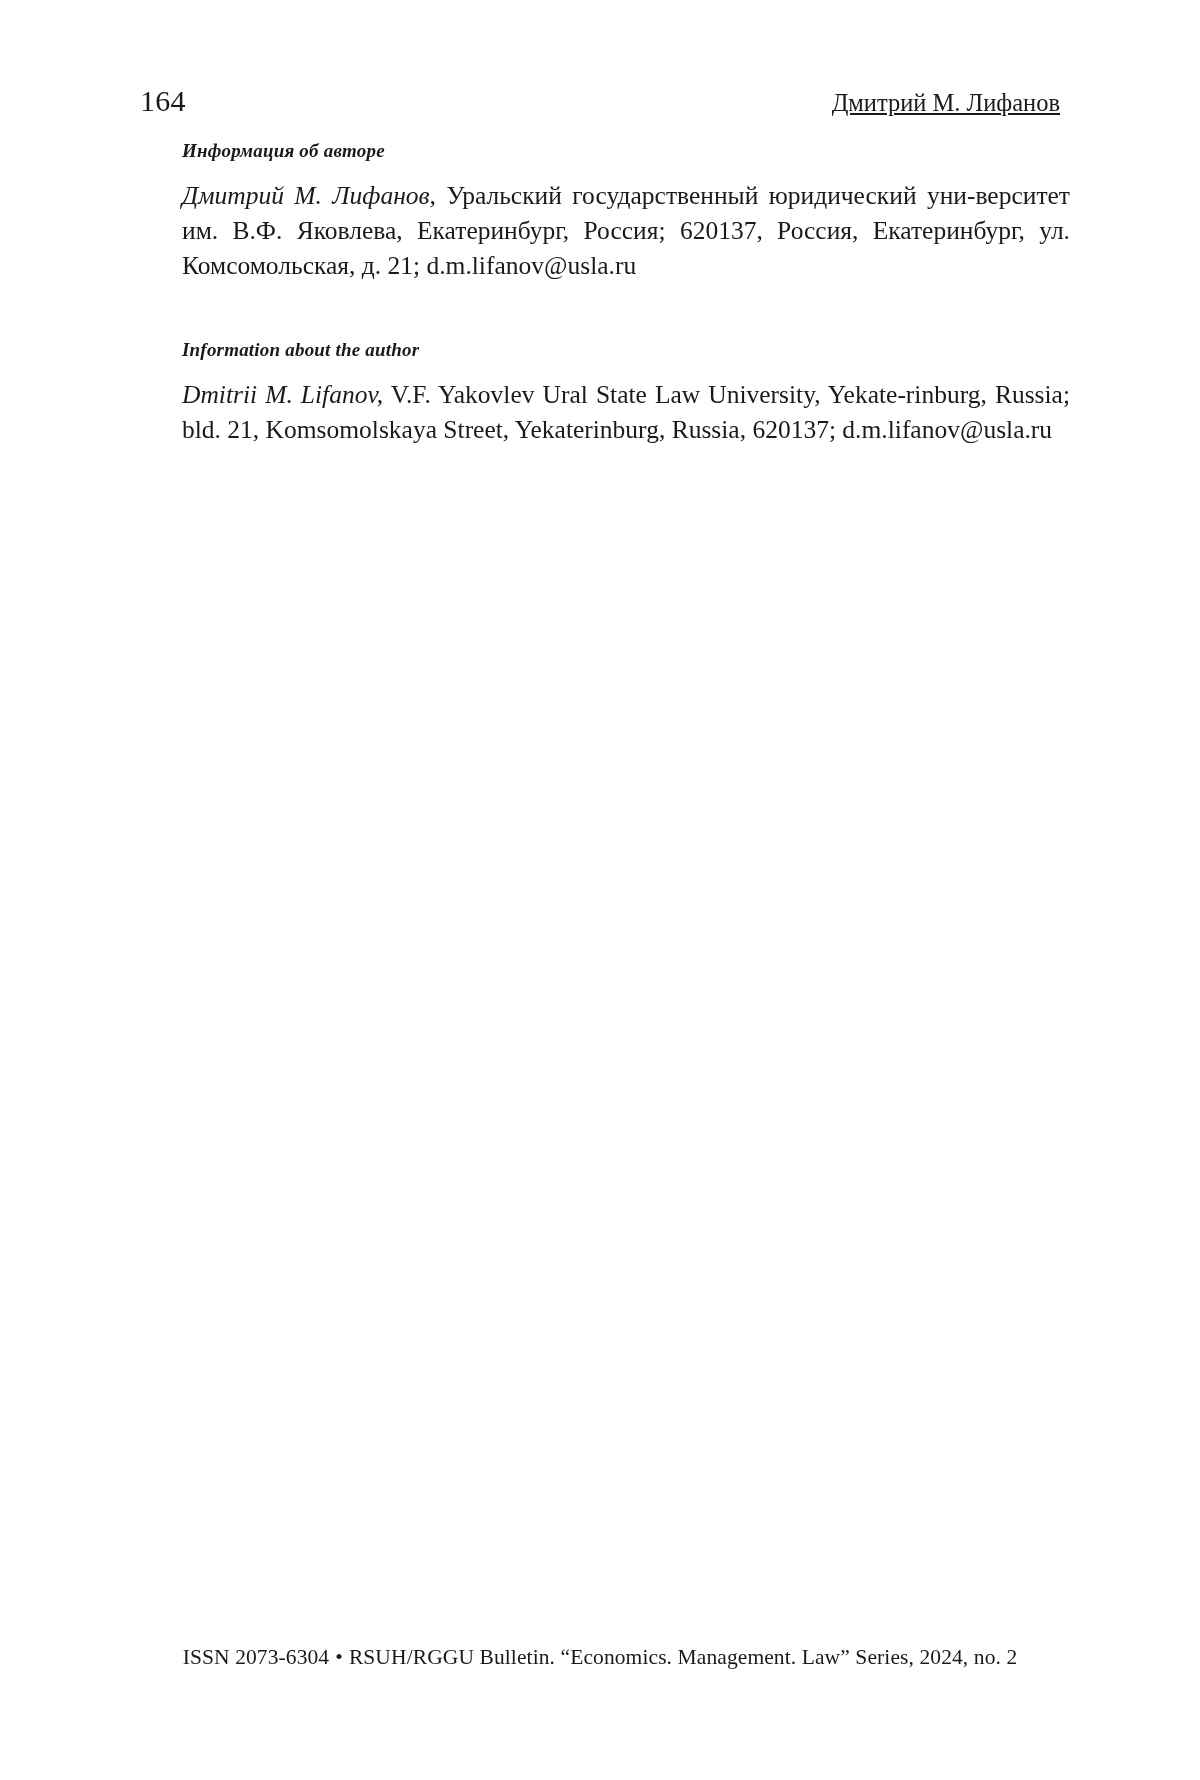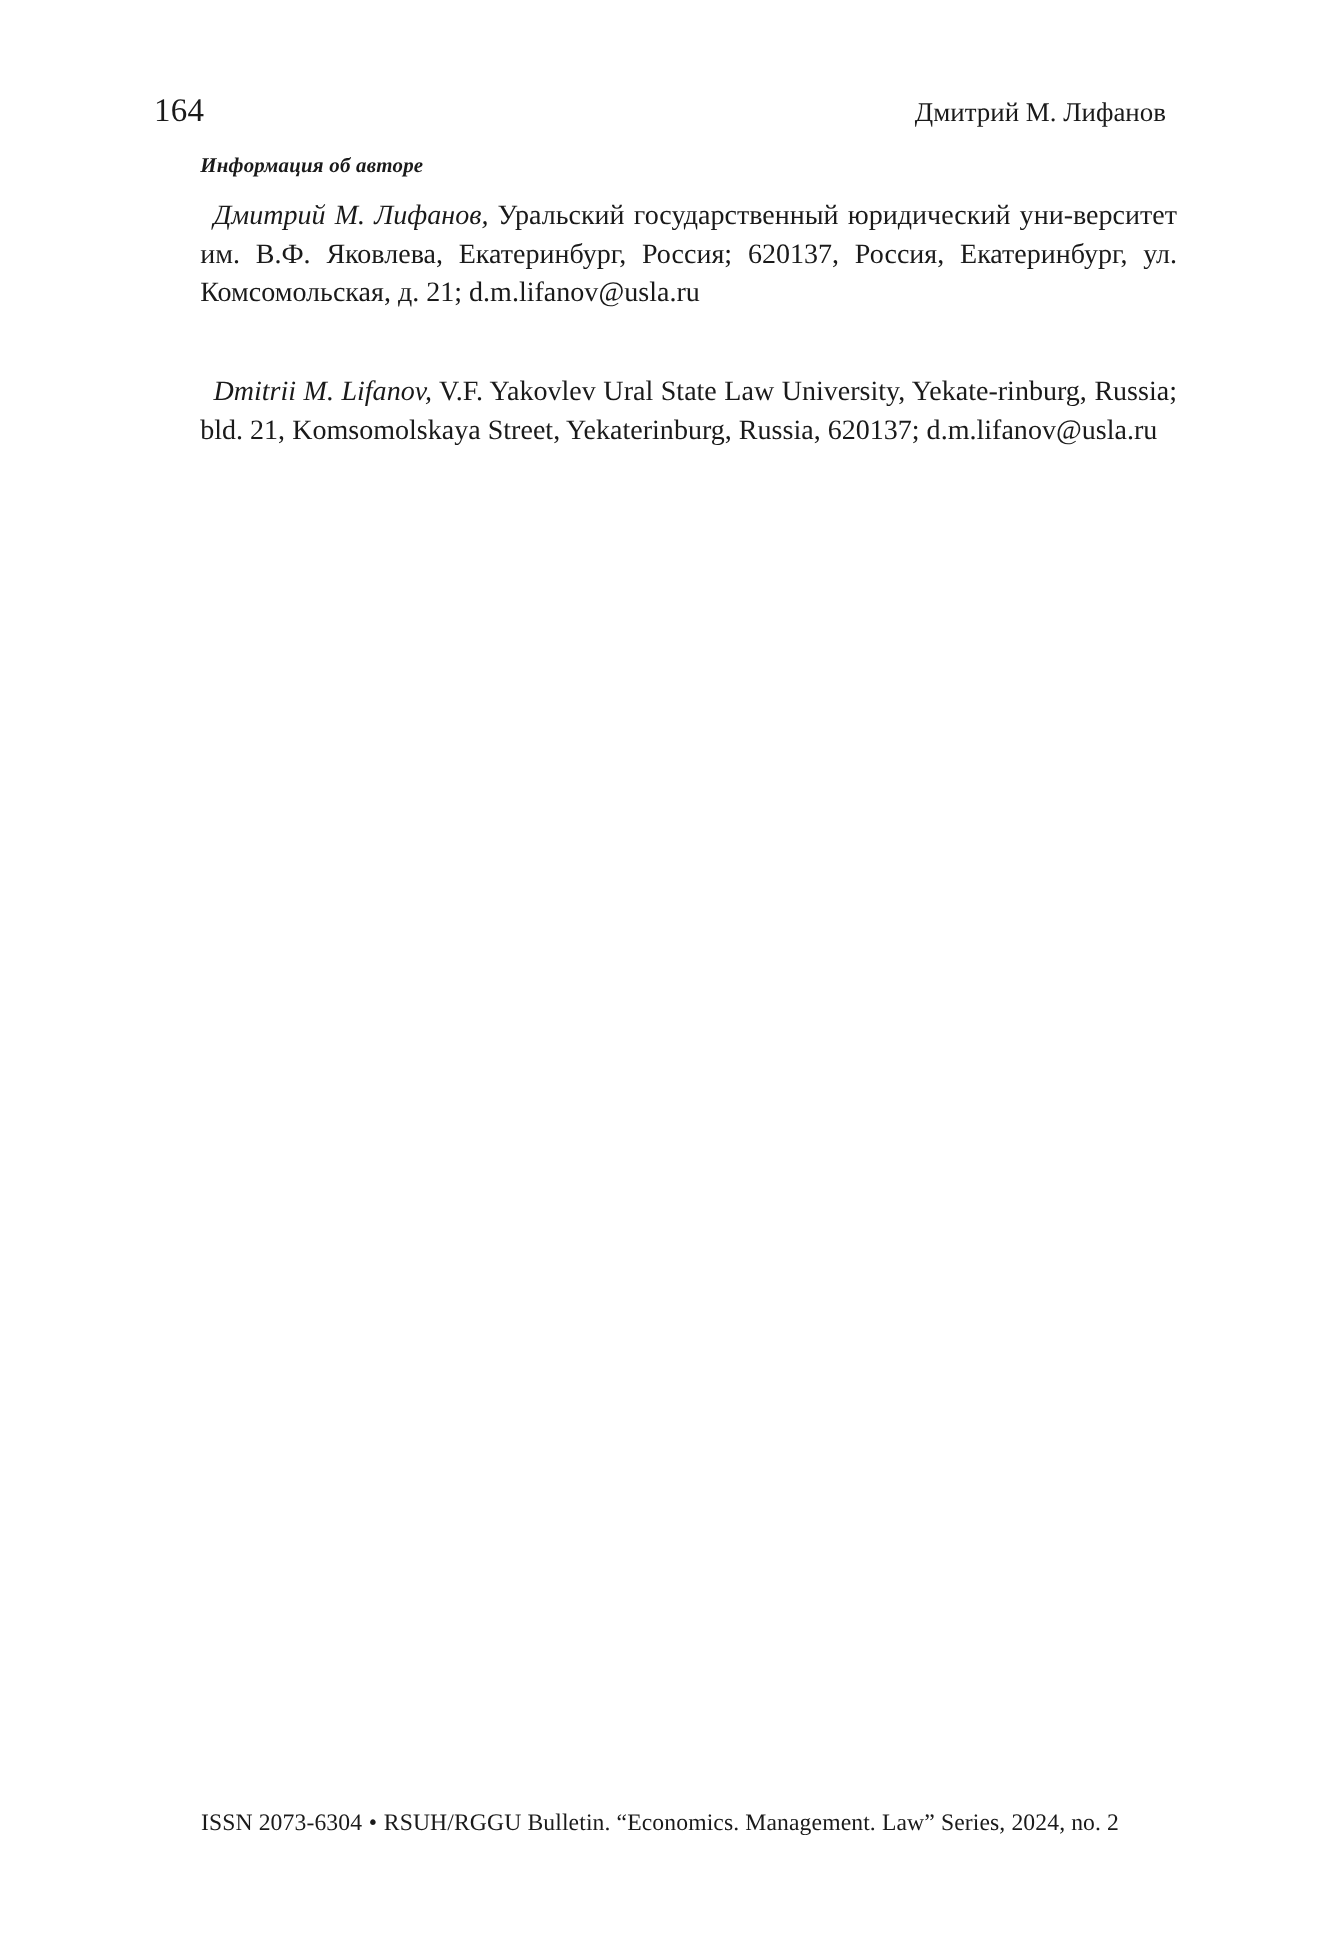--- a/index.html
+++ b/index.html
@@ -29,20 +29,21 @@
     display: flex;
     align-items: baseline;
     justify-content: space-between;
   }
   .folio {
     font-size: 30px;
     letter-spacing: 0.2px;
   }
   .head-author {
     font-size: 24.5px;
+    text-decoration: underline;
   }
   .content {
     position: absolute;
     left: 182px;
     top: 140px;
     width: 888px;
   }
   .section-title {
     font-style: italic;
     font-size: 19px;
@@ -52,21 +53,20 @@
   .para {
     font-size: 25.5px;
     line-height: 1.37;
     text-align: justify;
     text-justify: inter-word;
     margin: 0;
     hyphens: manual;
   }
   .para .name {
     font-style: italic;
-    margin-left: 12px;
   }
   .block-gap {
     height: 55px;
   }
   .footer {
     position: absolute;
     left: 0;
     top: 1645px;
     width: 1200px;
     text-align: center;
@@ -87,20 +87,21 @@
     <span class="head-author">Дмитрий М. Лифанов</span>
   </div>
 
   <div class="content">
 
     <h2 class="section-title">Информация об авторе</h2>
     <p class="para"><span class="name">Дмитрий М. Лифанов,</span><span> Уральский государственный юридический уни-верситет им. В.Ф. Яковлева, Екатеринбург, Россия; 620137, Россия, Екатеринбург, ул. Комсомольская, д. 21; d.m.lifanov@usla.ru</span></p>
 
     <div class="block-gap"></div>
 
+    <h2 class="section-title">Information about the author</h2>
     <p class="para"><span class="name">Dmitrii M. Lifanov,</span><span> V.F. Yakovlev Ural State Law University, Yekate-rinburg, Russia; bld. 21, Komsomolskaya Street, Yekaterinburg, Russia, 620137; d.m.lifanov@usla.ru</span></p>
 
   </div>
 
   <div class="footer">
     <span>ISSN 2073-6304</span><span class="sep">•</span><span>RSUH/RGGU Bulletin. “Economics. Management. Law” Series, 2024, no. 2</span>
   </div>
 
 </div>
 

